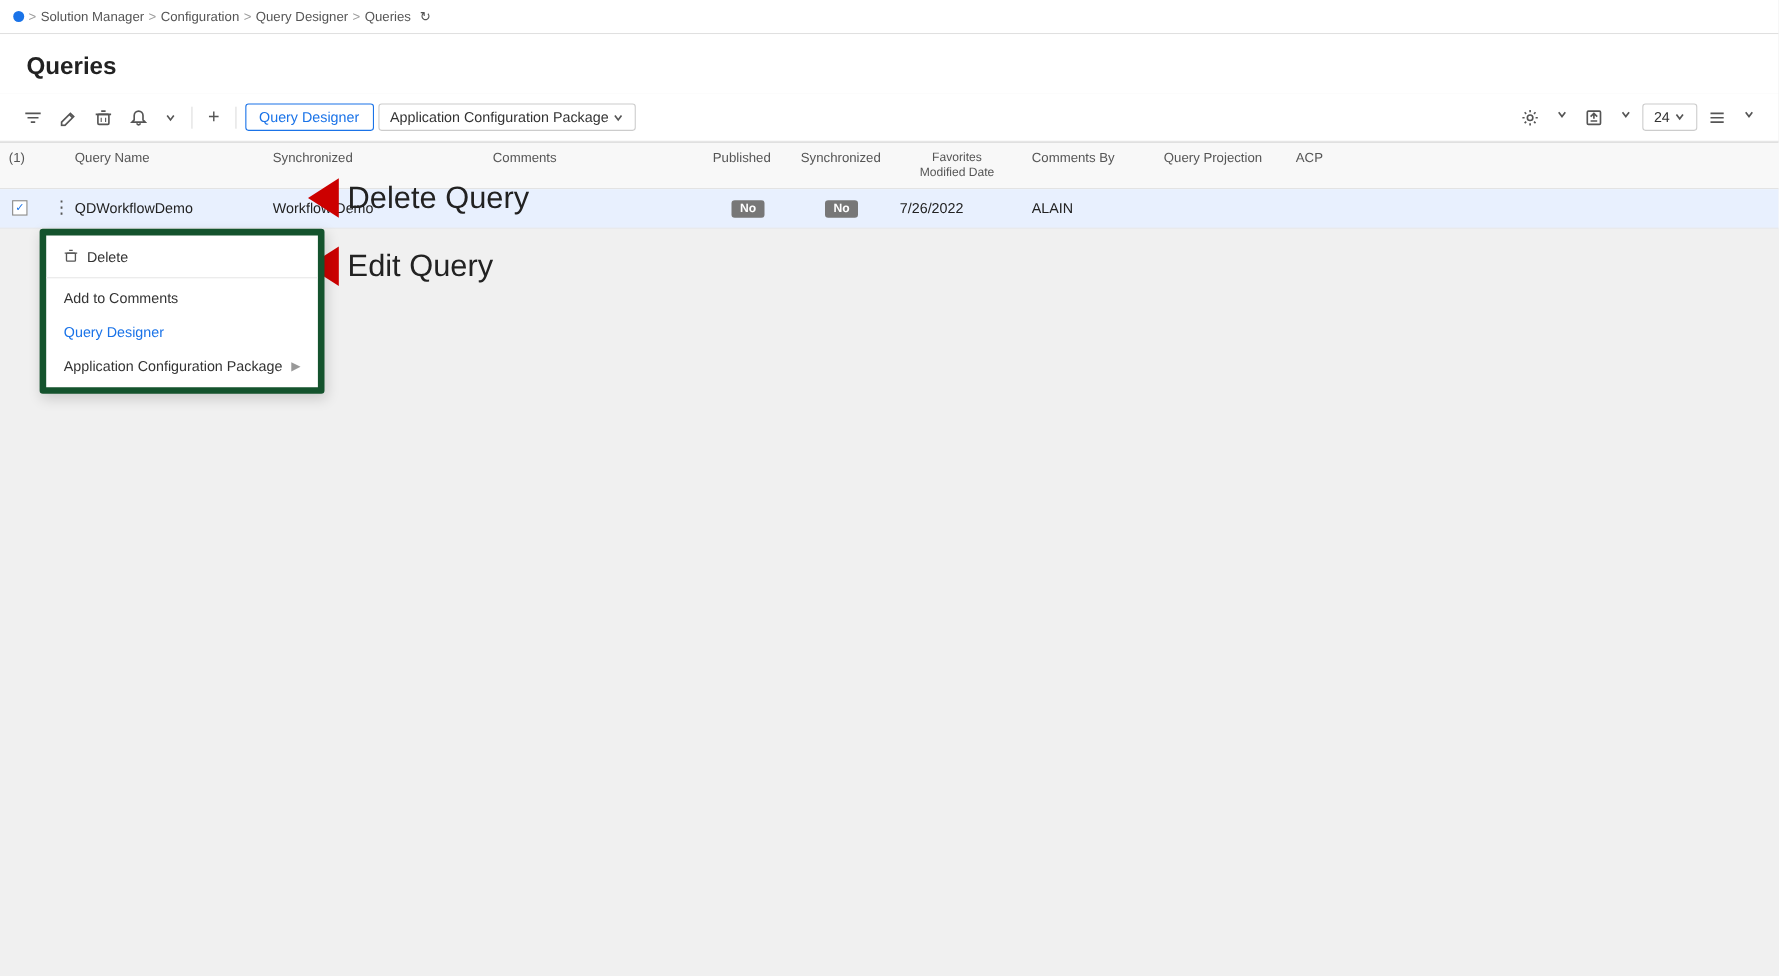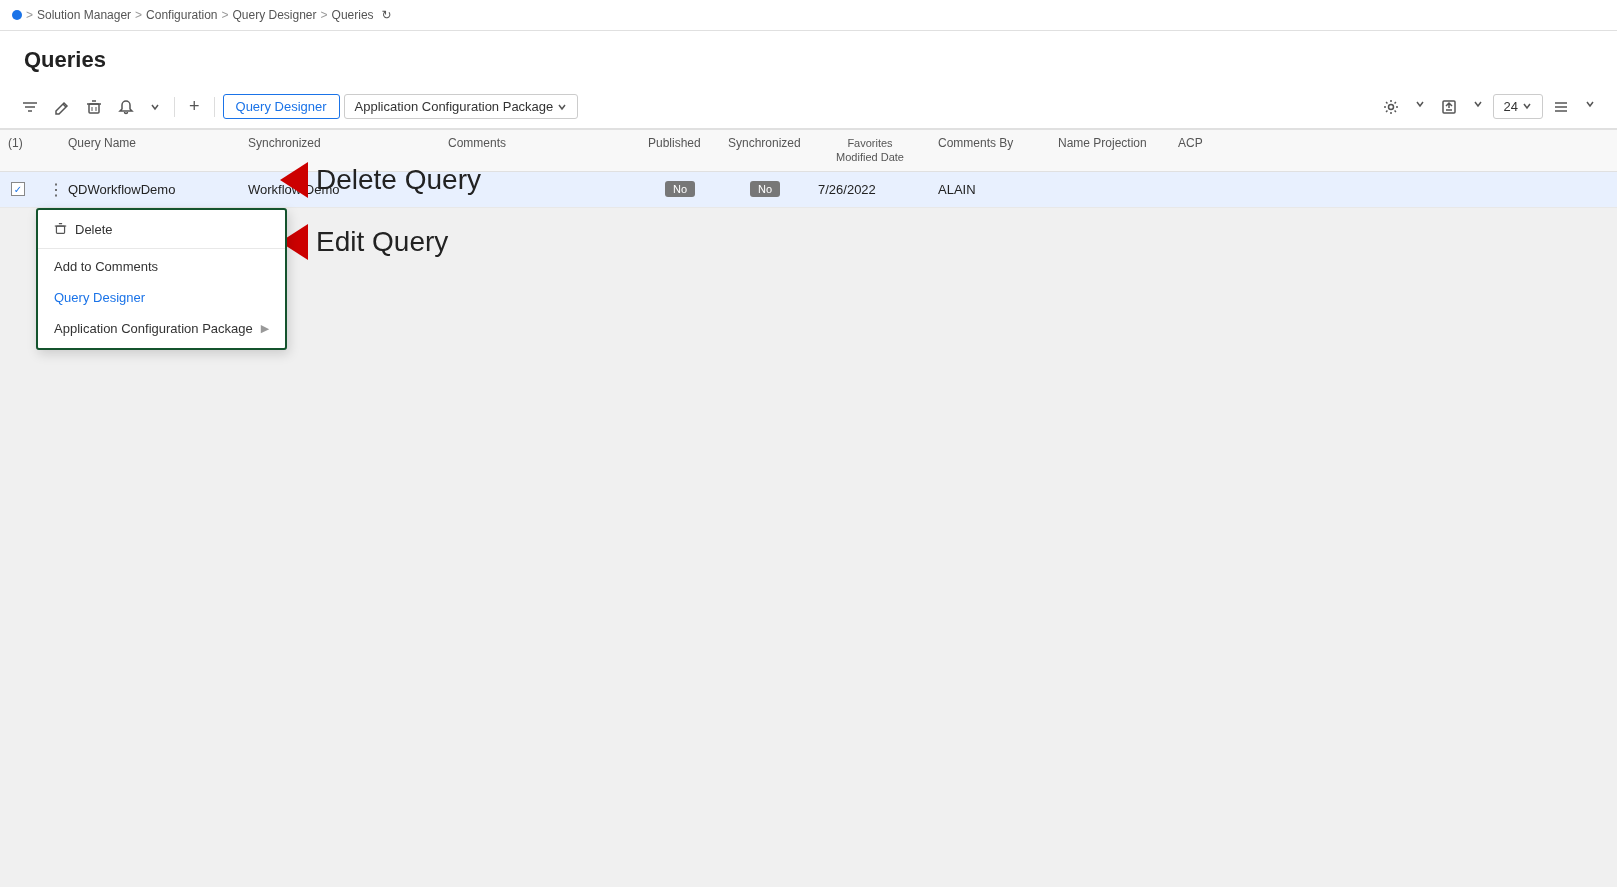--- a/index.html
+++ b/index.html
@@ -171,30 +171,30 @@
       color: #555;
       padding: 2px 4px;
     }
     .badge {
       display: inline-block;
       background: #777;
       color: #fff;
       border-radius: 3px;
       padding: 2px 8px;
       font-size: 11px;
-      font-weight: 400;
+      font-weight: 700;
     }
 
     
     .context-menu {
       position: absolute;
       top: 36px;
       left: 36px;
       background: #fff;
-      border: 2px solid #14532d;
+      border: 6px solid #14532d;
       box-shadow: 2px 4px 12px rgba(0,0,0,0.15);
       border-radius: 3px;
       z-index: 100;
       min-width: 220px;
       padding: 4px 0;
     }
     .context-menu-item {
       display: flex;
       align-items: center;
       padding: 8px 16px;
@@ -367,21 +367,21 @@
       <div class="col-header">Query Name</div>
       <div class="col-header">Synchronized</div>
       <div class="col-header">Comments</div>
       <div class="col-header center">Published</div>
       <div class="col-header center">Synchronized</div>
       <div class="col-header center col-header-multiline">
         <div>Favorites</div>
         <div>Modified Date</div>
       </div>
       <div class="col-header">Comments By</div>
-      <div class="col-header">Name Projection</div>
+      <div class="col-header">Query Projection</div>
       <div class="col-header">ACP</div>
     </div>
 
     <div class="table-wrapper">
       <div class="data-row">
         <div class="data-cell checkbox-cell">
           <div class="checkbox">✓</div>
         </div>
         <div class="data-cell">
           <button class="three-dot-btn">⋮</button>

